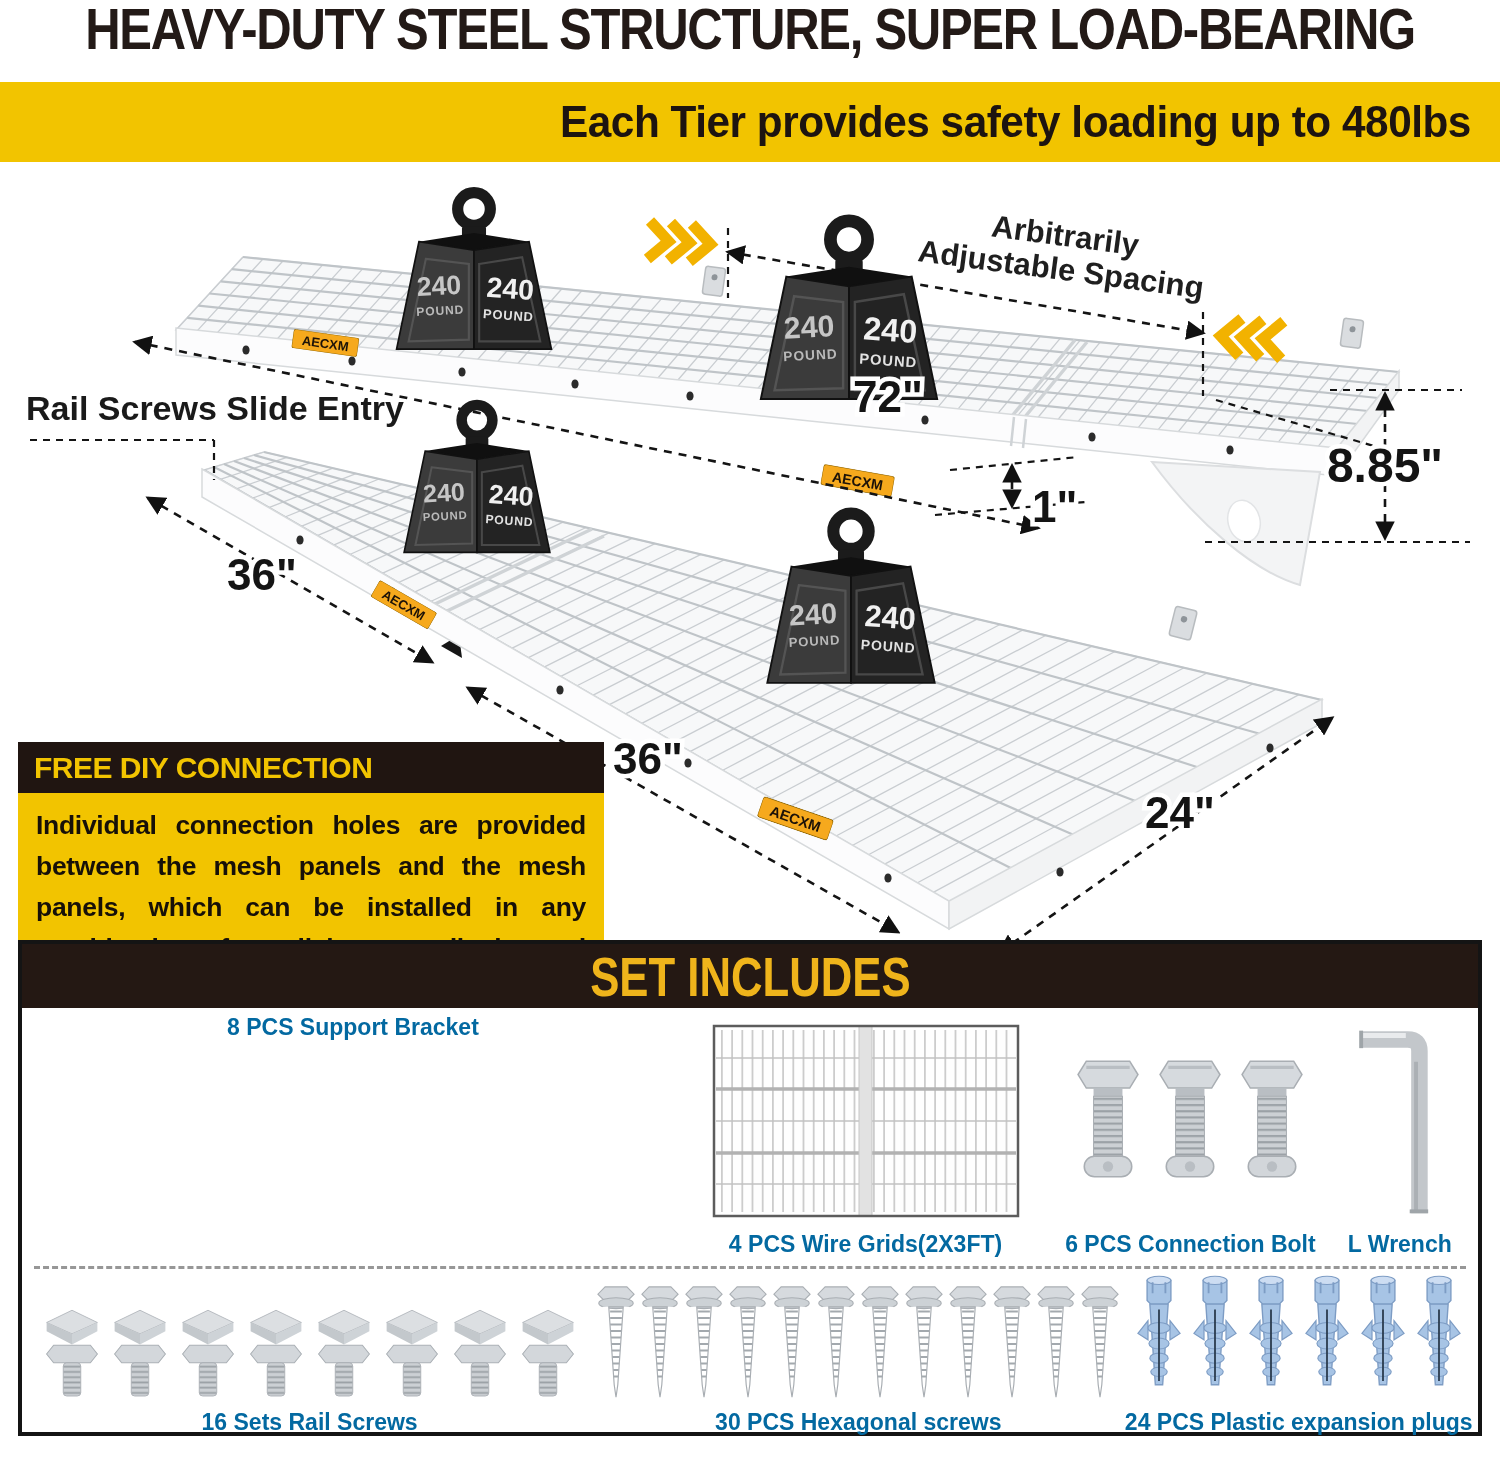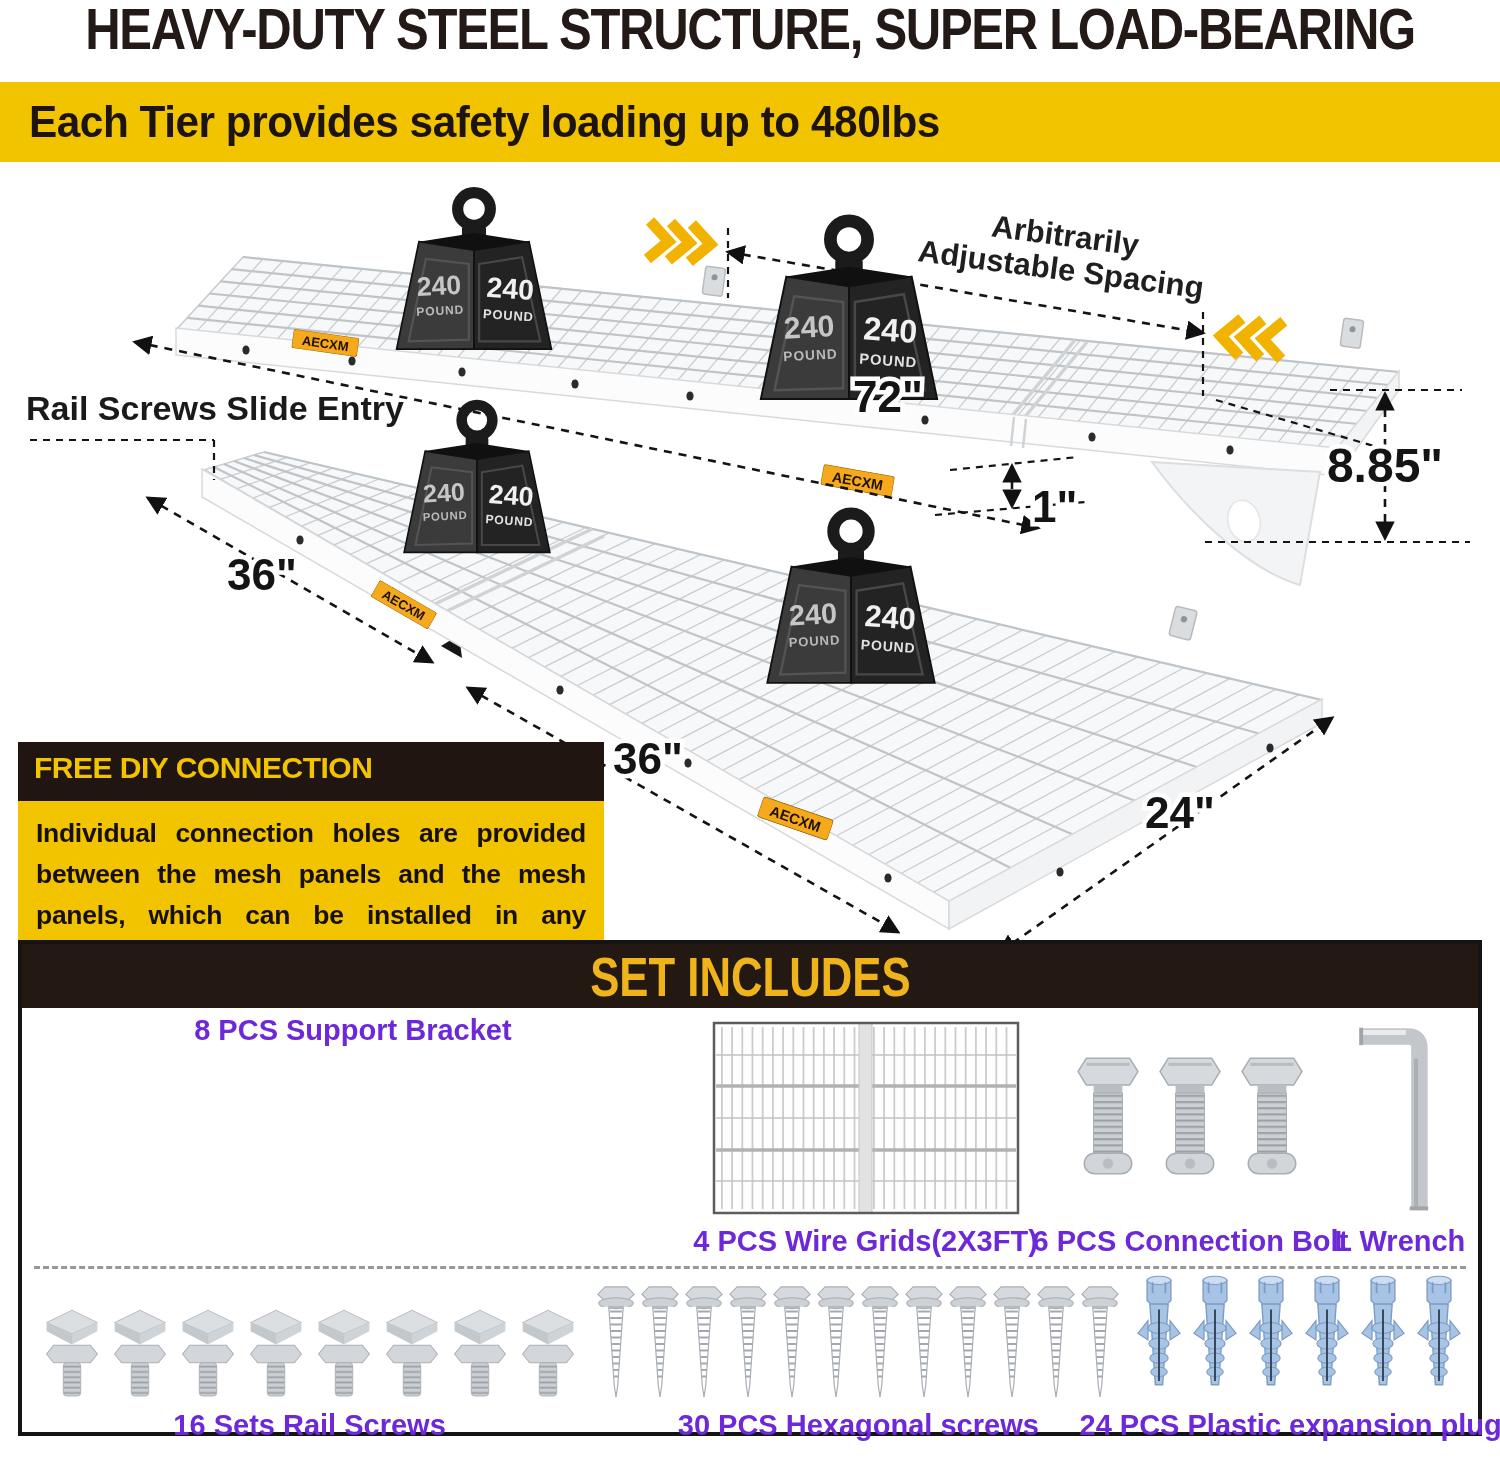--- a/index.html
+++ b/index.html
@@ -3,46 +3,46 @@
 <meta charset="utf-8">
 <style>
   html,body{margin:0;padding:0;background:#fff;}
   .page{position:relative;width:1500px;height:1466px;background:#fff;overflow:hidden;
         font-family:"Liberation Sans",sans-serif;color:#161616;}
   
   .hd{position:absolute;left:0;top:0;width:1500px;height:58px;display:flex;align-items:center;justify-content:center;}
   .hd h1{margin:0;font-size:57px;font-weight:700;letter-spacing:-1.5px;white-space:nowrap;
          transform:scaleX(.86);color:#231a17;}
   .banner{position:absolute;left:0;top:82px;width:1500px;height:80px;background:#F2C400;
-          display:flex;align-items:center;justify-content:flex-start;}
+          display:flex;align-items:center;justify-content:flex-end;}
   .banner div{font-size:45px;font-weight:700;letter-spacing:-0.5px;transform:scaleX(.94);color:#1d1410;white-space:nowrap;}
   
   .illu{position:absolute;left:0;top:0;width:1500px;height:1466px;z-index:1;}
   text{font-family:"Liberation Sans",sans-serif;}
   .dim{font-size:44px;font-weight:700;fill:#141414;paint-order:stroke;stroke:#fff;stroke-width:9px;}
   .dim-lg{font-size:48px;}
   .callout{font-size:34px;font-weight:700;fill:#1a1a1a;}
   .adj{font-size:31px;font-weight:600;fill:#1f1f1f;}
   .dash{stroke:#141414;stroke-width:2.6;stroke-dasharray:8 7;fill:none;}
   .dash-thin{stroke:#141414;stroke-width:2.2;stroke-dasharray:7 6;fill:none;}
   
   .diy{position:absolute;left:18px;top:742px;width:586px;z-index:2;}
   .diy-hd{background:#201511;color:#F2C400;font-size:30px;font-weight:700;
-          padding:9px 16px 16px;letter-spacing:-0.5px;}
+          padding:9px 16px 8px;letter-spacing:-0.5px;}
   .diy-bd{background:#F2C400;color:#171008;font-size:26.5px;font-weight:700;
           padding:12px 18px 16px;text-align:justify;line-height:1.55;letter-spacing:-0.3px;}
   
   .set{position:absolute;left:18px;top:940px;width:1464px;height:496px;box-sizing:border-box;
        border:4px solid #141414;background:#fff;z-index:2;display:flex;flex-direction:column;}
   .set-hd{background:#241813;height:64px;display:flex;align-items:center;justify-content:center;flex:none;}
   .set-hd div{color:#EFB41B;font-size:56px;font-weight:700;transform:scaleX(.78);letter-spacing:0;}
   .set-top{display:flex;flex:none;height:252px;padding:4px 6px 0;}
   .col{display:flex;flex-direction:column;align-items:center;}
   .col .art{flex:1;display:flex;align-items:center;justify-content:center;width:100%;}
-  .cap{font-size:29px;font-weight:700;color:#6d28d9;white-space:nowrap;margin:2px 0 6px;}
+  .cap{font-size:23px;font-weight:700;color:#0369a1;white-space:nowrap;margin:2px 0 6px;}
   .c-br{width:45%;} .c-gr{width:26%;} .c-bo{width:19%;} .c-wr{width:10%;}
   .divider{border-top:3px dashed #979797;margin:2px 12px 4px;flex:none;}
   .set-bot{display:flex;flex:1;padding:0 6px;}
   .c-rs{width:39%;} .c-hs{width:37%;} .c-pl{width:24%;}
   .row-art{flex:1;display:flex;align-items:flex-end;justify-content:center;gap:10px;width:100%;padding-bottom:4px;}
   .c-hs .row-art{gap:6px;}
   .hidden-defs{position:absolute;width:0;height:0;overflow:hidden;}
 </style>
 </head>
 <body>

